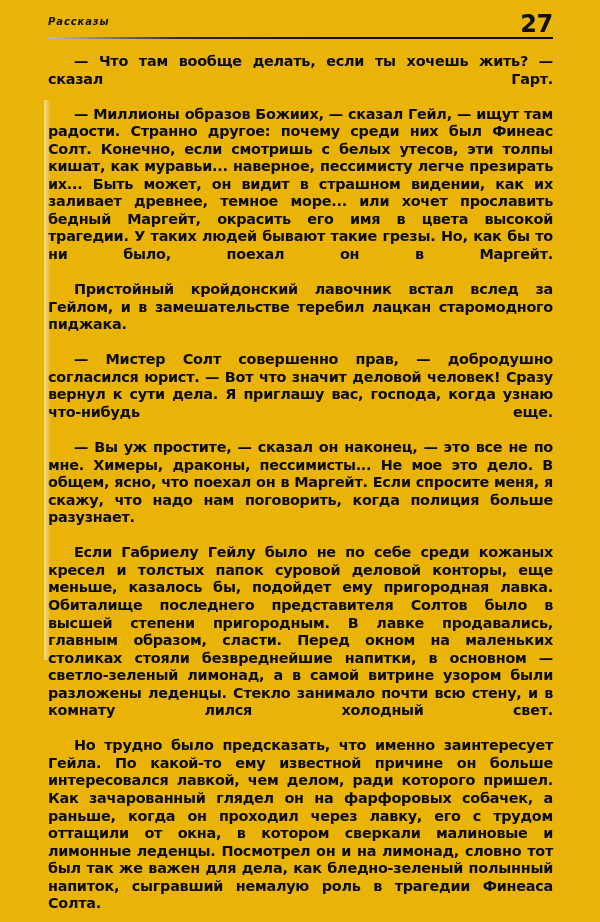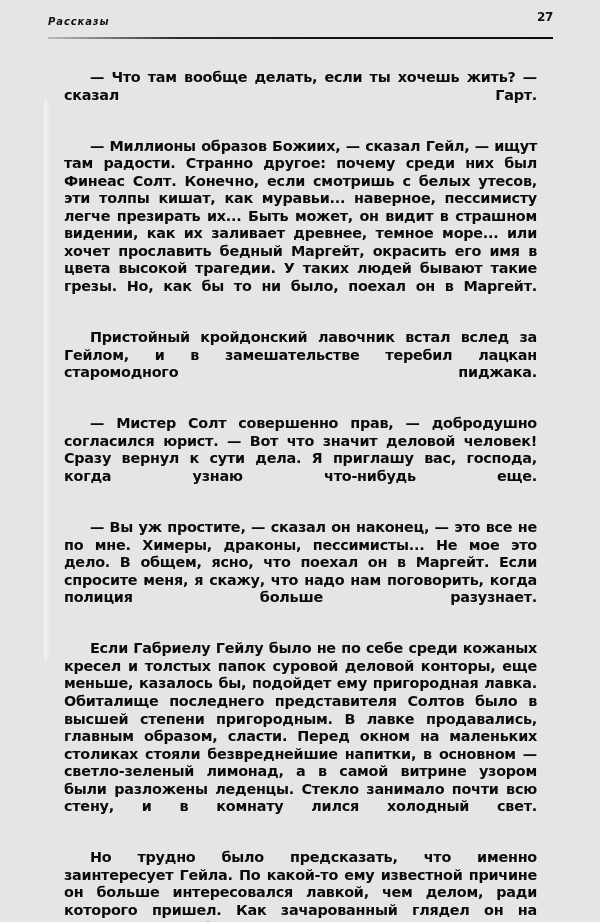--- a/index.html
+++ b/index.html
@@ -15,21 +15,21 @@
     font-family: "DejaVu Sans", sans-serif;
     color: #0a0a0a;
     -webkit-font-smoothing: none;
   }
 
   .page {
     position: absolute;
     left: 0; top: 0;
     width: 600px;
     height: 922px;
-    background: #e5e5e5;
+    background: #eab308;
   }
 
   
   .runhead {
     position: absolute;
     left: 48px;
     top: 16px;
     width: 505px;
     height: 24px;
   }
@@ -44,21 +44,21 @@
     letter-spacing: 0.9px;
     color: #111111;
     white-space: nowrap;
   }
   .runhead-pageno {
     position: absolute;
     right: 0;
     top: -6px;
     font-family: "DejaVu Sans", sans-serif;
     font-weight: 700;
-    font-size: 12px;
+    font-size: 24px;
     letter-spacing: -0.3px;
     color: #111111;
   }
   .runhead-rule {
     position: absolute;
     left: 0;
     top: 21px;
     width: 505px;
     height: 2px;
     background: linear-gradient(to right,
@@ -67,21 +67,21 @@
 
   
   .column {
     position: absolute;
     left: 48px;
     top: 53px;
     width: 505px;
   }
 
   p.para {
-    margin: 16px;
+    margin: 0;
     padding: 0;
     text-indent: 26px;
     text-align: justify;
     text-justify: inter-word;
     font-family: "DejaVu Sans", sans-serif;
     font-weight: 700;
     font-size: 14.4px;
     line-height: 17.55px;
     letter-spacing: -0.25px;
     word-spacing: 0px;

